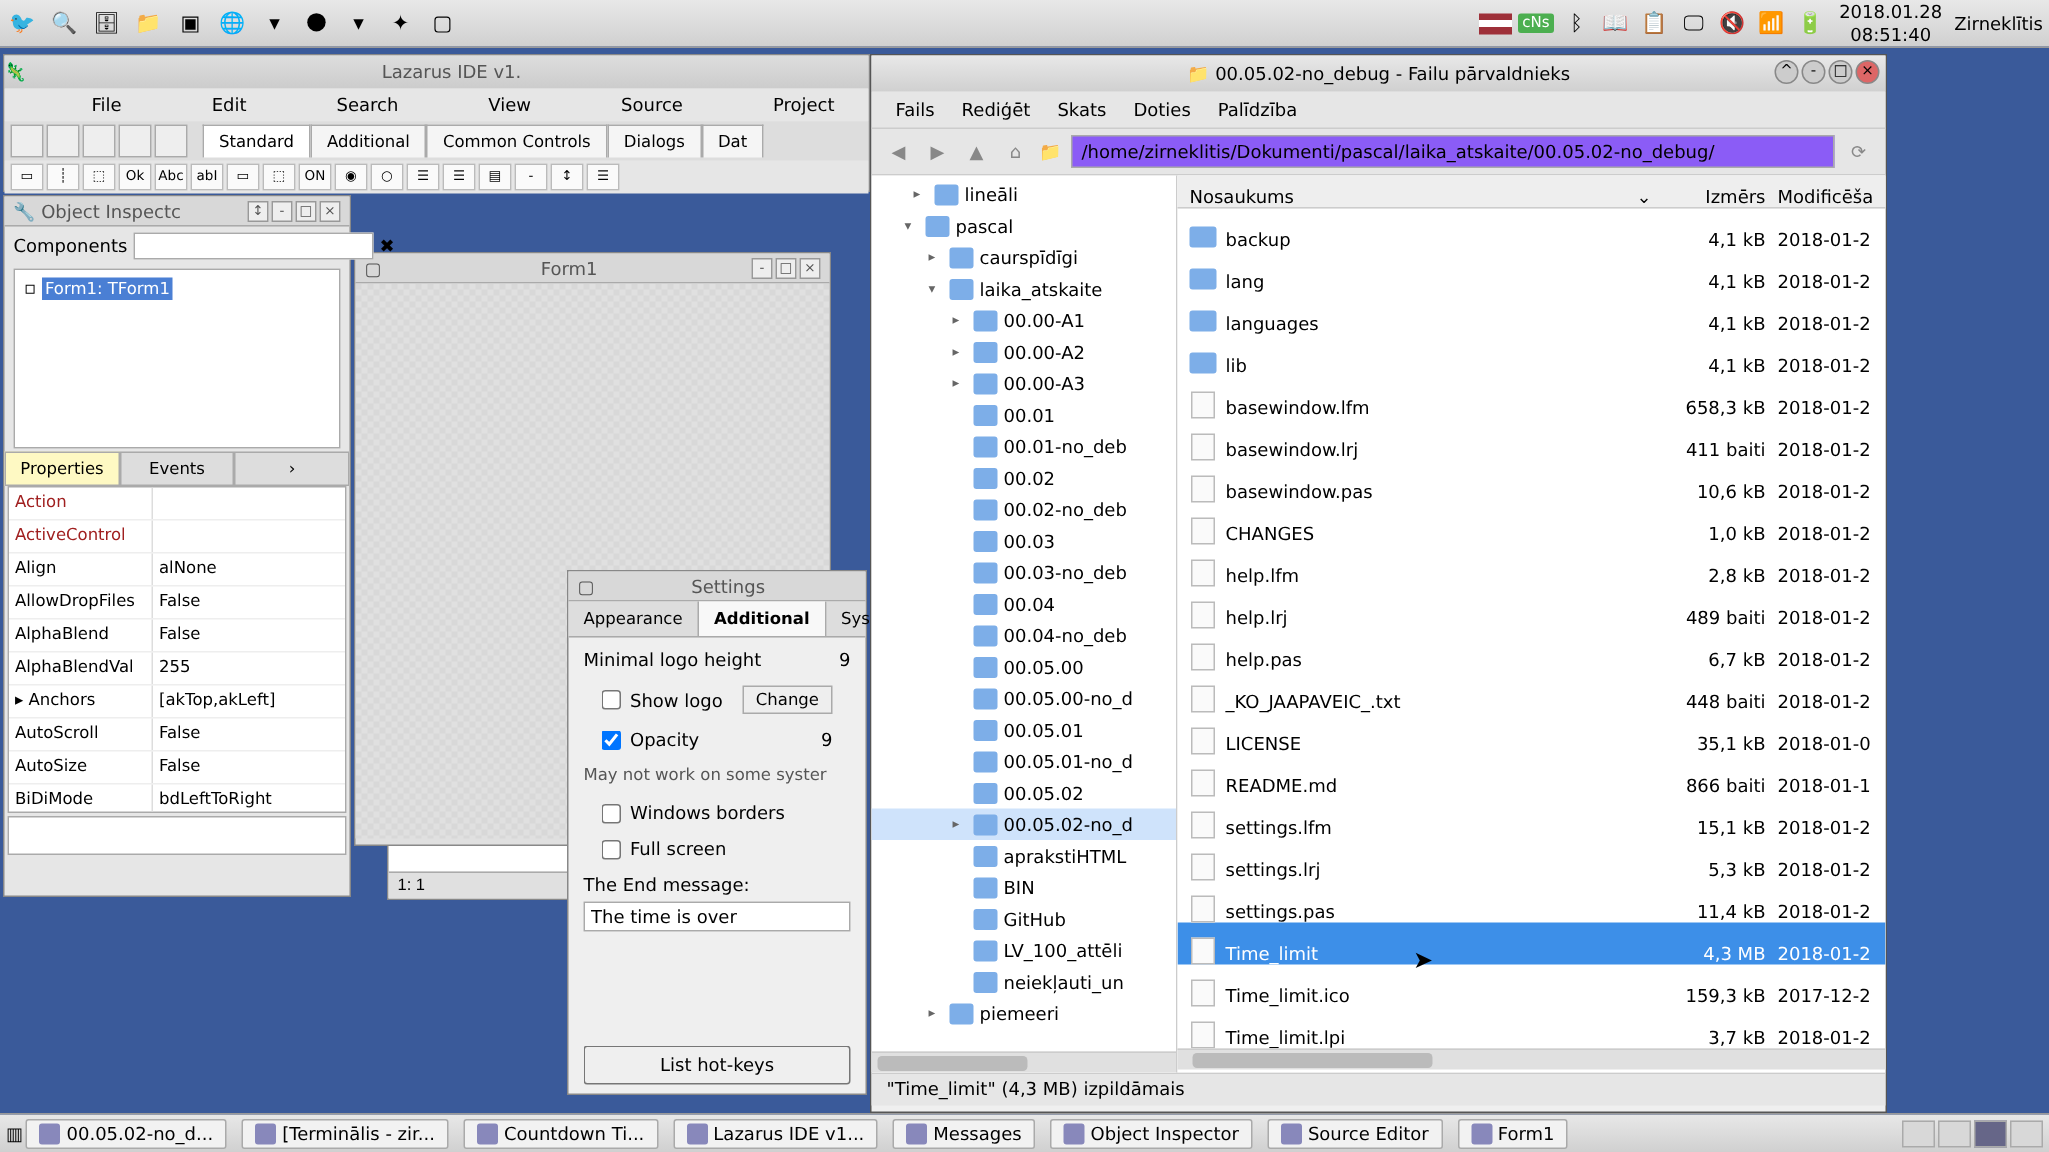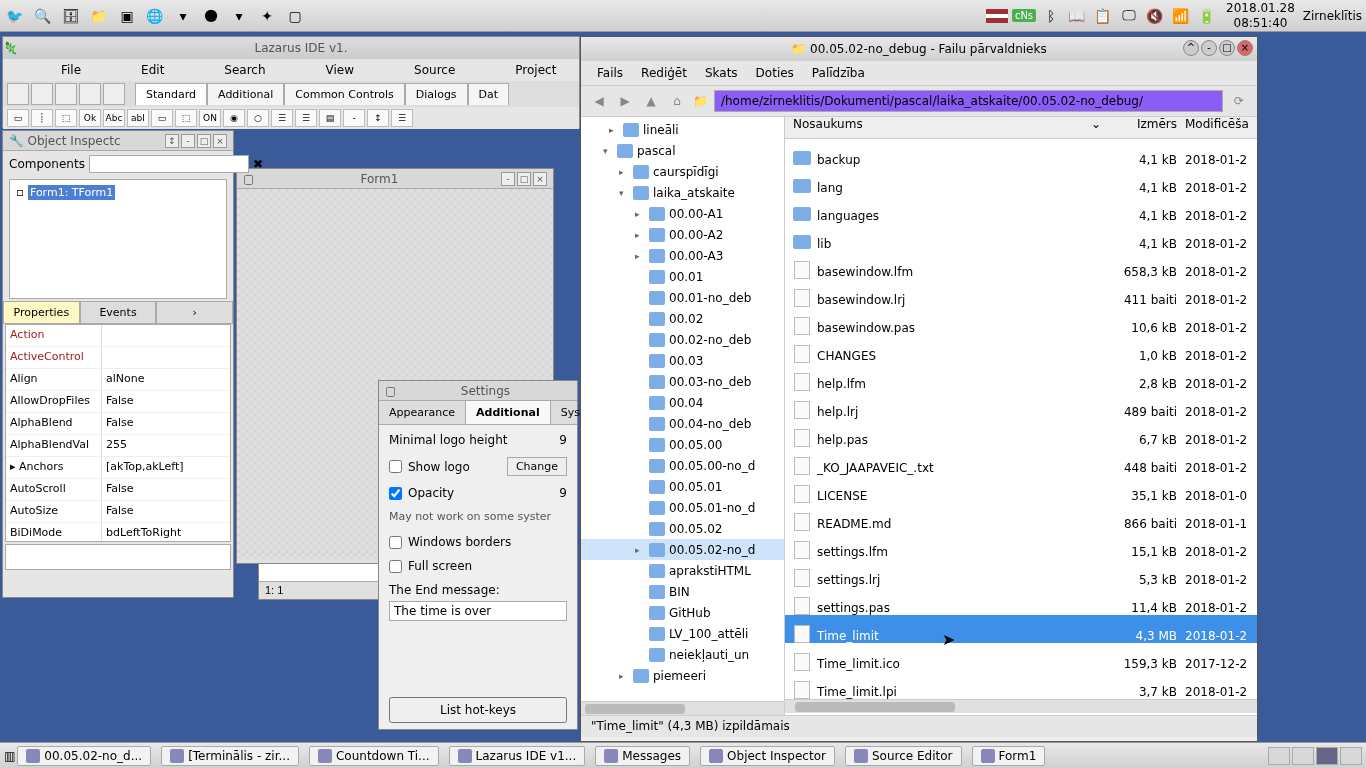--- a/index.html
+++ b/index.html
@@ -53,21 +53,21 @@
 .src .code { padding-left: 8px; white-space: pre; }
 .src-status { position: absolute; bottom: 0; left: 0; right: 0; height: 18px; background: #e0e0e0; border-top: 1px solid #aaa; font-size: 11px; padding: 2px 6px; font-family: sans-serif; }
 
 
 .settings { position: absolute; top: 380px; left: 378px; width: 200px; height: 350px; background: #efefef; border: 1px solid #888; z-index: 7; }
 .set-tabs { display: flex; background: #ddd; border-bottom: 1px solid #aaa; }
 .set-tab { padding: 5px 10px; font-size: 11px; border-right: 1px solid #aaa; }
 .set-tab.active { background: #f8f8f8; font-weight: bold; }
 .set-body { padding: 8px 10px; font-size: 12px; }
 .set-body label { display: block; margin: 4px 0; }
-.set-body .chk { display: flex; align-items: center; gap: 6px; margin: 10px 0; }
+.set-body .chk { display: flex; align-items: center; gap: 6px; margin: 10px 12px; }
 .set-body input[type=text] { width: 100%; border: 1px solid #aaa; padding: 2px 4px; }
 .set-body .btn { border: 1px solid #aaa; background: #eee; padding: 2px 8px; font-size: 11px; }
 .set-bottom { position: absolute; bottom: 6px; left: 0; right: 0; text-align: center; }
 
 
 .fm { position: absolute; top: 36px; left: 580px; width: 678px; height: 706px; background: #efefef; border: 1px solid #555; z-index: 10; }
 .fm-title { height: 24px; background: linear-gradient(#e8e8e8,#d0d0d0); display: flex; align-items: center; justify-content: center; font-size: 12px; position: relative; }
 .fm-title .wbtns { position: absolute; right: 4px; top: 3px; display: flex; gap: 2px; }
 .fm-title .wbtn { width: 16px; height: 16px; border-radius: 8px; background: #ccc; border: 1px solid #888; font-size: 10px; text-align: center; line-height: 14px; }
 .fm-menu { display: flex; gap: 2px; padding: 2px 8px; background: #e6e6e6; border-bottom: 1px solid #ccc; }
@@ -76,21 +76,21 @@
 .fm-nav .nb { width: 20px; height: 20px; display: flex; align-items: center; justify-content: center; color: #888; }
 .fm-nav .path { flex: 1; background: #8b5cf6; border: 1px solid #aaa; padding: 3px 6px; font-size: 12px; }
 .fm-body { display: flex; height: 598px; }
 .fm-tree { width: 204px; background: #fff; border-right: 1px solid #ccc; overflow: hidden; position: relative; }
 .fm-tree-inner { padding: 2px 0; }
 .fm-tree-item { display: flex; align-items: center; height: 21px; font-size: 12px; padding-left: var(--ind, 20px); gap: 4px; white-space: nowrap; }
 .fm-tree-item .exp { width: 10px; color: #666; font-size: 9px; }
 .fm-tree-item .fold { width: 16px; height: 14px; background: #7daee8; border-radius: 2px; display: inline-block; }
 .fm-tree-item.sel { background: #cfe3fb; }
 .fm-list { flex: 1; background: #fff; position: relative; }
-.fm-head { display: flex; background: #eee; border-bottom: 1px solid #ccc; height: 22px; align-items: flex-start; font-size: 11px; }
+.fm-head { display: flex; background: #eee; border-bottom: 1px solid #ccc; height: 22px; align-items: flex-end; font-size: 11px; }
 .fm-head .c1 { flex: 1; padding-left: 8px; }
 .fm-head .c2 { width: 74px; text-align: right; padding-right: 4px; }
 .fm-head .c3 { width: 76px; padding-left: 4px; }
 .fm-rows { overflow: hidden; }
 .fm-row { display: flex; align-items: flex-end; height: 28px; font-size: 12px; }
 .fm-row.sel { background: #3d8fe8; color: #fff; }
 .fm-row .ic { width: 22px; height: 18px; margin: 0 4px 0 6px; display: flex; align-items: center; justify-content: center; }
 .fm-row .fold { width: 18px; height: 14px; background: #7daee8; border-radius: 2px; }
 .fm-row .file { width: 16px; height: 18px; background: #fafafa; border: 1px solid #bbb; }
 .fm-row .nm { flex: 1; }

